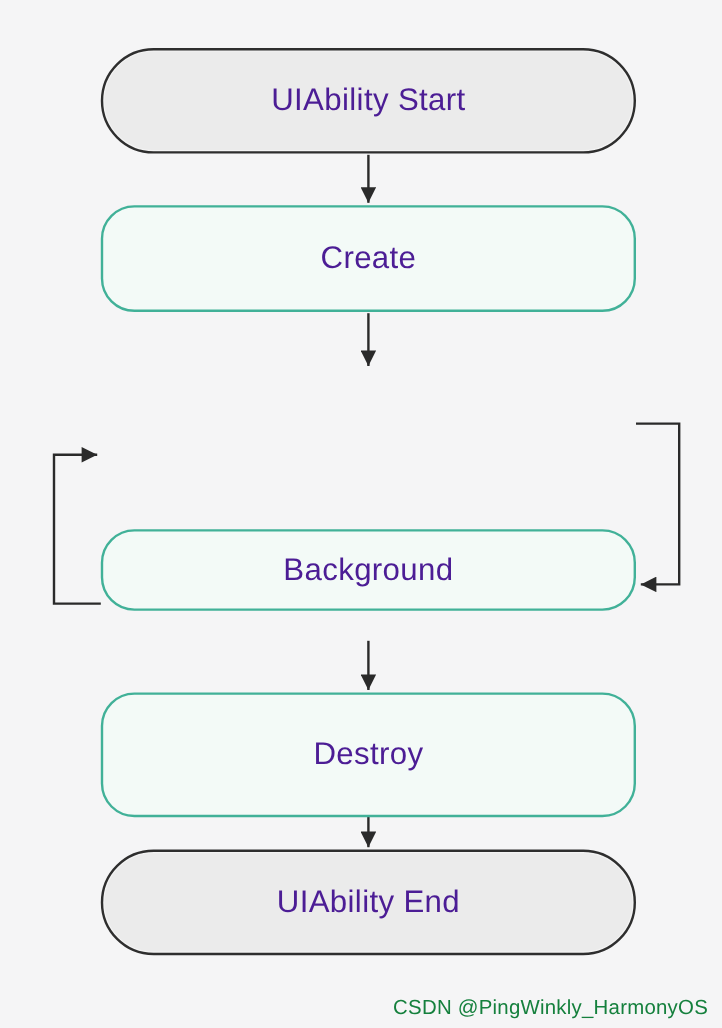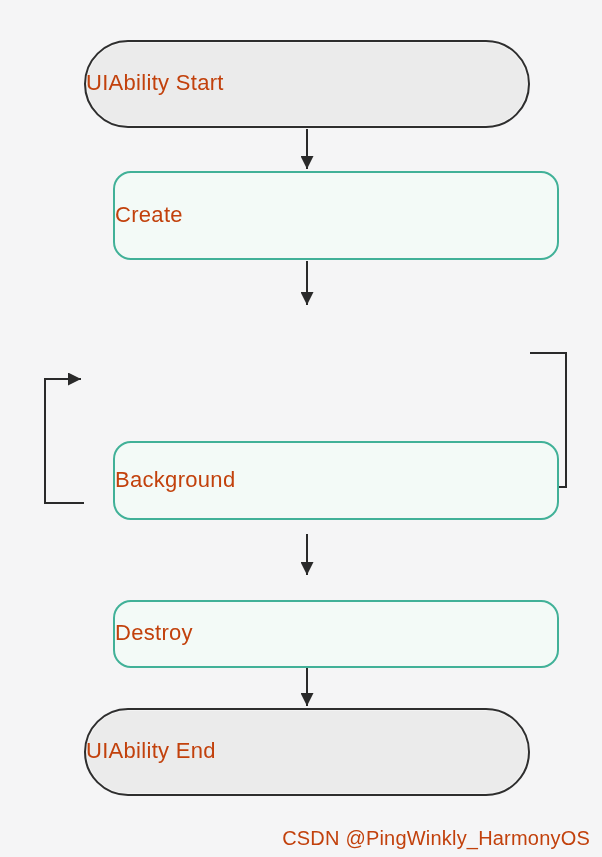--- a/index.html
+++ b/index.html
@@ -32,52 +32,51 @@
     stroke: #2a2a2a;
     stroke-width: 2;
   }
   .node {
     position: absolute;
     left: 84px;
     width: 446px;
     box-sizing: border-box;
     display: flex;
     align-items: center;
-    justify-content: flex-start;
-    font-size: 22px;
-    color: #c2410c;
+    justify-content: center;
+    font-size: 26px;
+    color: #4c1d95;
     letter-spacing: 0.3px;
   }
   .node.terminal {
     background: #ebebeb;
     border: 2.5px solid #2e2e2e;
     border-radius: 46px;
     box-shadow: inset 0 0 0 1px rgba(255,255,255,0.4);
   }
   .node.state {
     background: #f3faf7;
     border: 2.5px solid #41b198;
-    border-radius: 18px;
-    margin-left: 29px;
+    border-radius: 28px;
   }
   .node-label {
     transform: translateY(-1px);
   }
   #node-start      { top: 40px;  height: 88px; }
   #node-create     { top: 171px; height: 89px; }
   #node-foreground { top: 307px; height: 90px; }
-  #node-background { top: 441px; height: 79px; }
-  #node-destroy    { top: 600px; height: 68px; }
+  #node-background { top: 441px; height: 68px; }
+  #node-destroy    { top: 577px; height: 104px; }
   #node-end        { top: 708px; height: 88px; }
   .watermark {
     position: absolute;
     right: 12px;
     bottom: 7px;
-    font-size: 20px;
-    color: #c2410c;
+    font-size: 17px;
+    color: #15803d;
     letter-spacing: 0.2px;
   }
 </style>
 </head>
 <body>
 
 <div class="canvas">
 
   <svg class="edges" viewBox="0 0 602 857" xmlns="http://www.w3.org/2000/svg">
     <defs>

